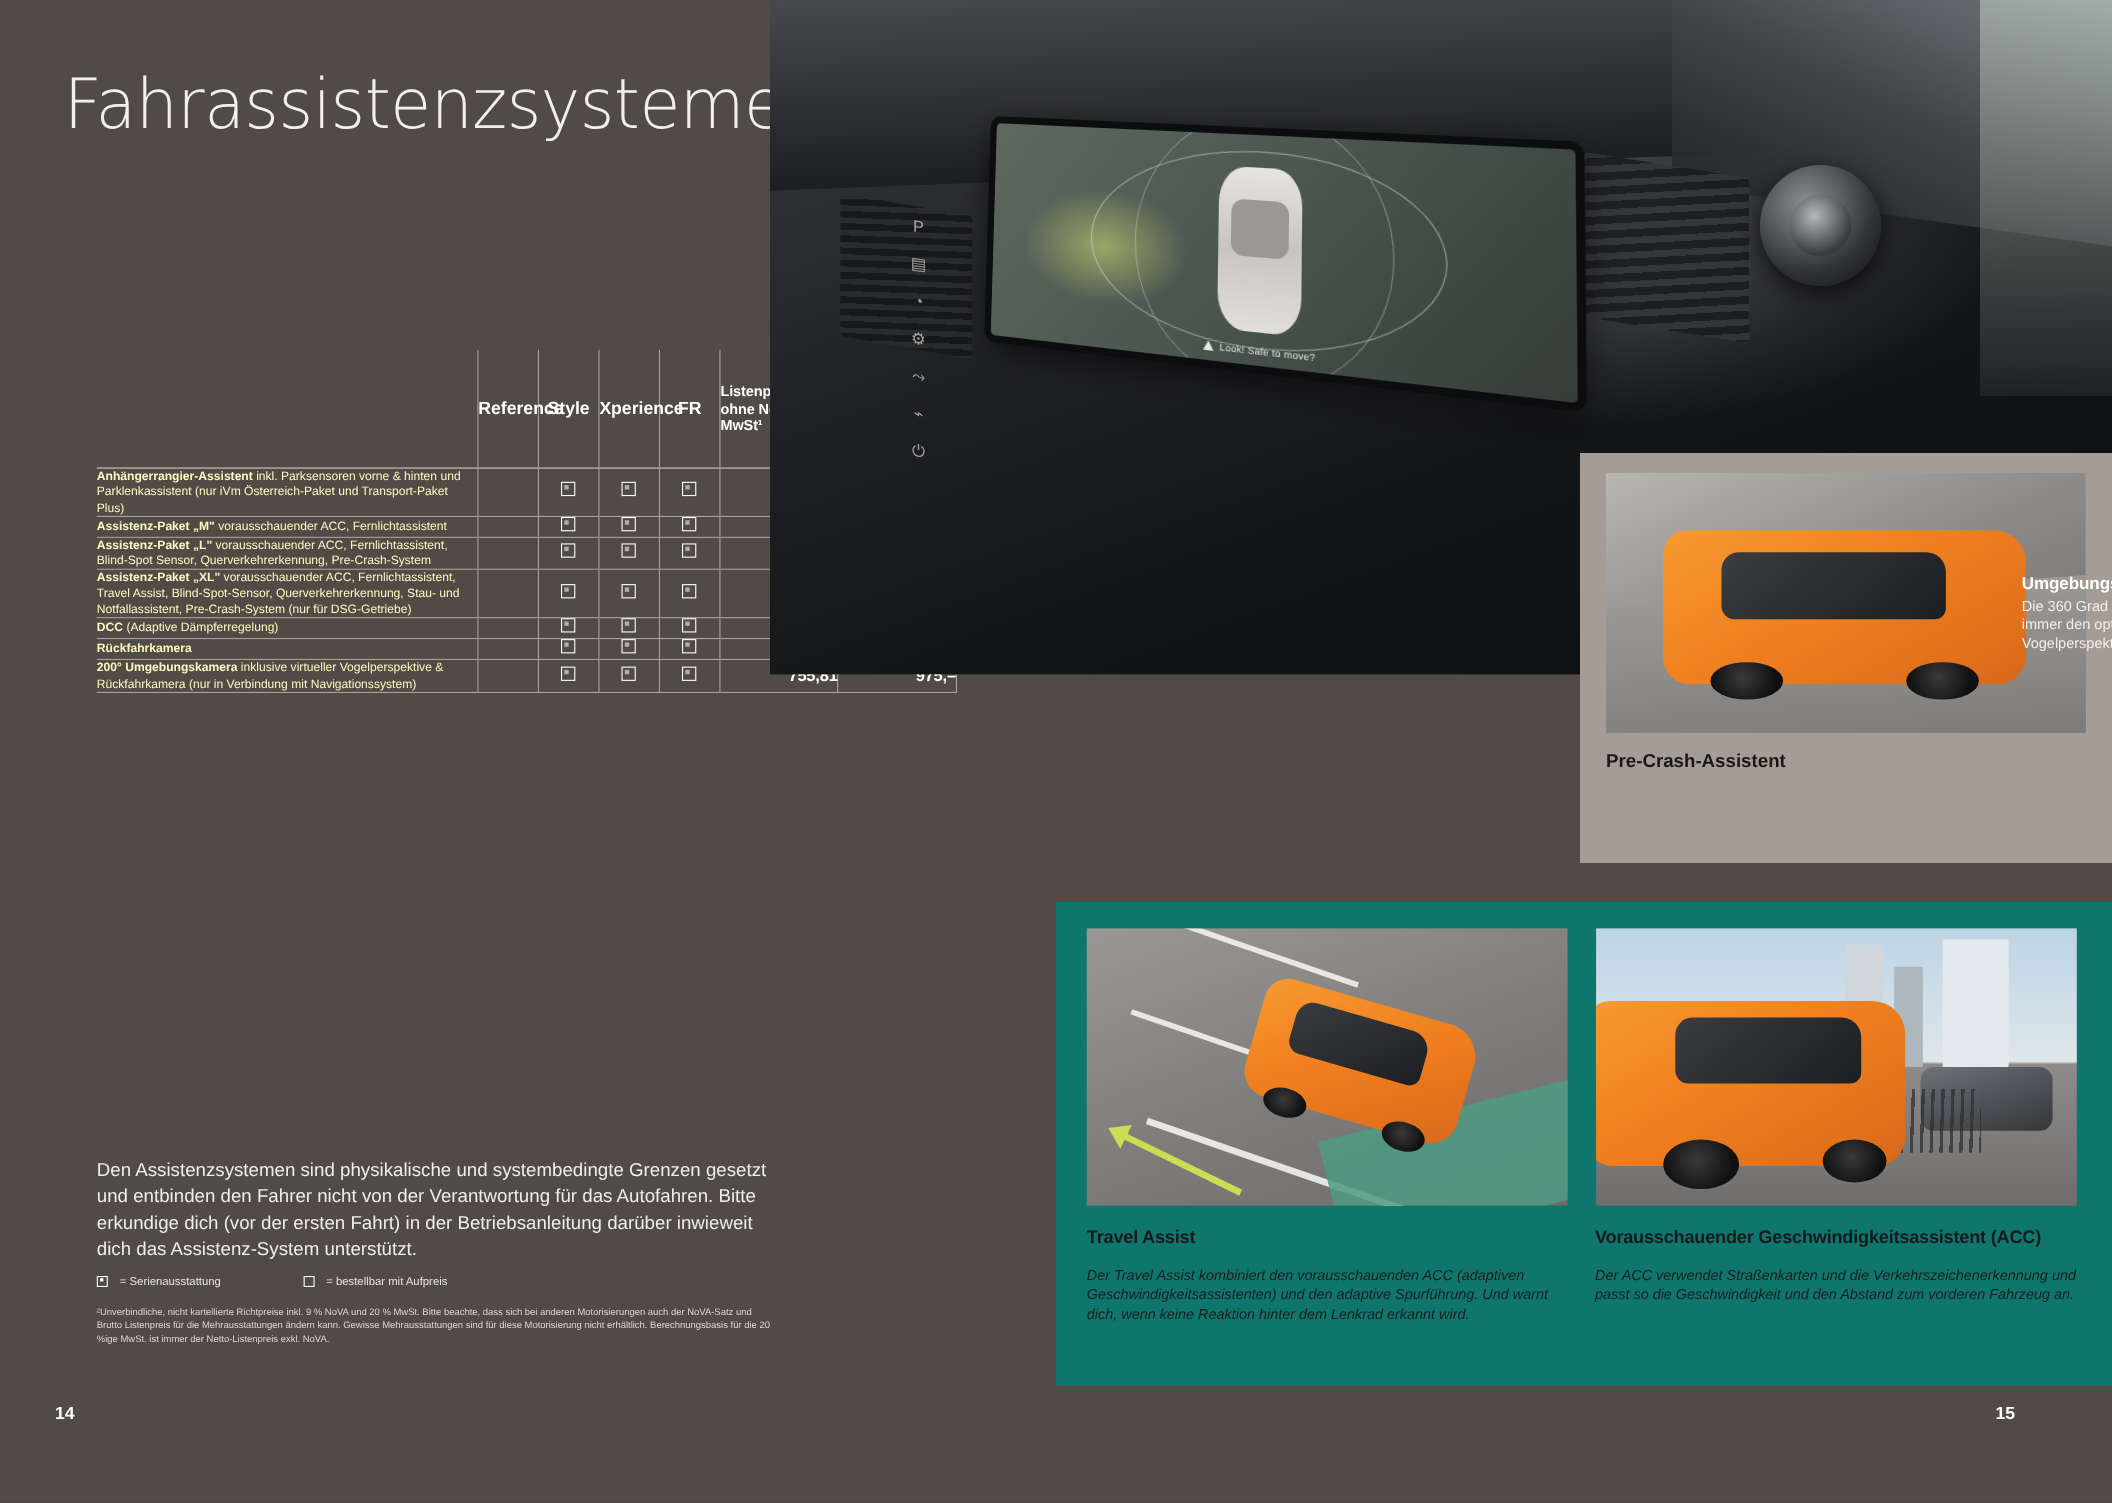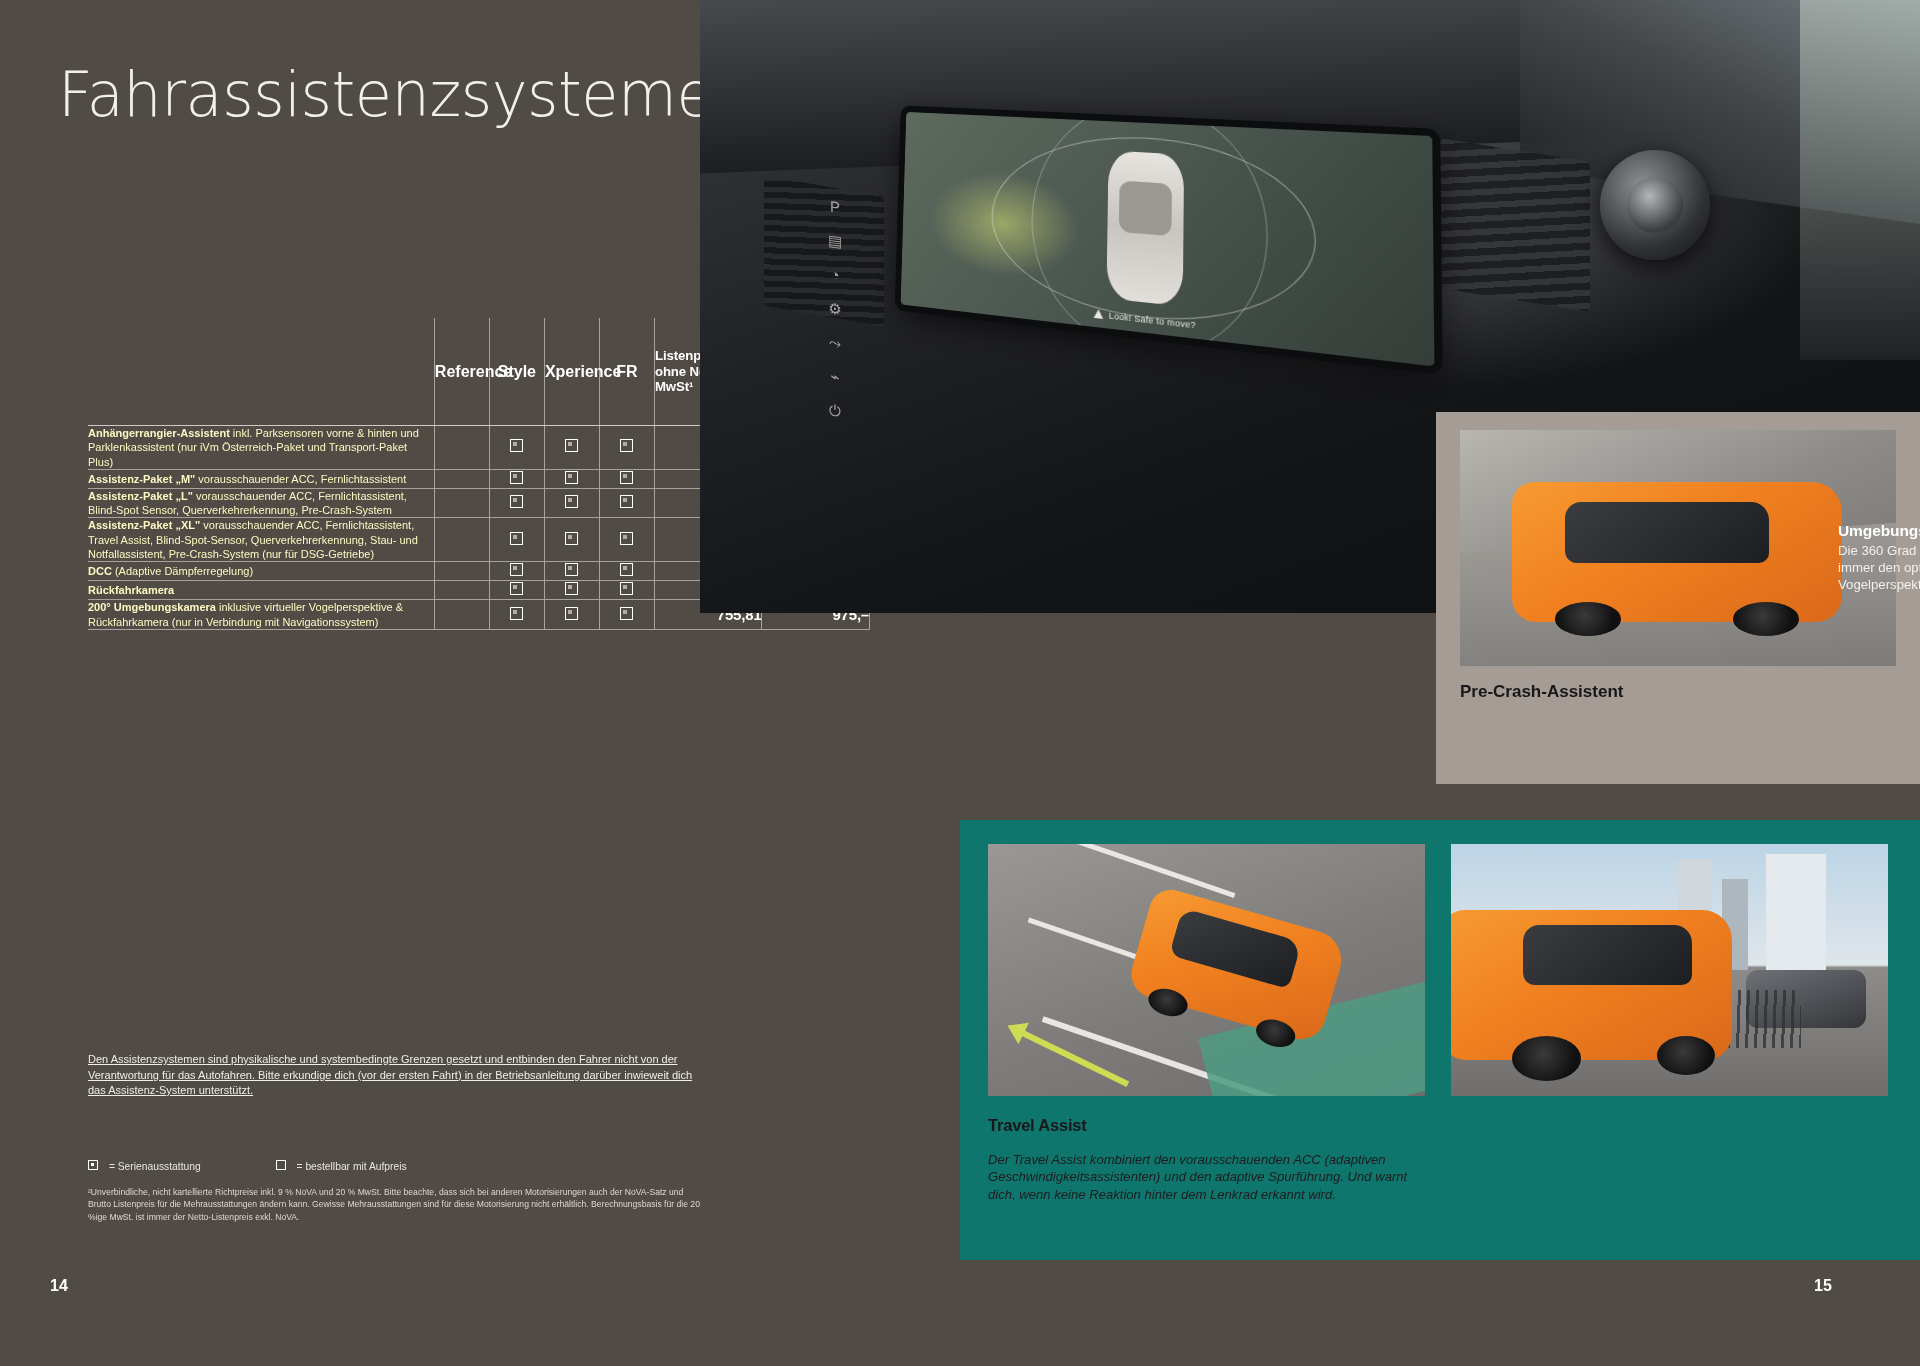--- a/index.html
+++ b/index.html
@@ -71,21 +71,21 @@
   }
   td.price{
     text-align:right;padding:6px 12px 6px 4px;
     font-size:15px;font-weight:bold;letter-spacing:-0.2px;
     white-space:nowrap;
   }
 
   
   .notes{
     position:absolute;left:88px;top:1052px;width:620px;
-    font-size:11px;line-height:1.42;color:#f0eeea;text-decoration:underline;
+    font-size:17px;line-height:1.42;color:#f0eeea;
   }
   .legend{
     position:absolute;left:88px;top:1160px;width:620px;
     font-size:10.3px;color:#e8e5e1;
   }
   .legend .item{display:inline-block;margin-right:72px;}
   .legend .bx{
     display:inline-block;width:8px;height:8px;border:1px solid #fff;
     position:relative;margin-right:8px;vertical-align:middle;top:-1px;
   }
@@ -492,16 +492,20 @@
           <div class="wheel" style="left:24%;bottom:-14%;width:24%;height:30%;"></div>
           <div class="wheel" style="right:6%;bottom:-10%;width:20%;height:26%;"></div>
         </div>
       </div>
     </div>
 
     <div class="bt-cap left">
       <h3>Travel Assist</h3>
       <p>Der Travel Assist kombiniert den vorausschauenden ACC (adaptiven Geschwindigkeitsassistenten) und den adaptive Spurführung. Und warnt dich, wenn keine Reaktion hinter dem Lenkrad erkannt wird.</p>
     </div>
+    <div class="bt-cap right">
+      <h3>Vorausschauender Geschwindigkeitsassistent (ACC)</h3>
+      <p>Der ACC verwendet Straßenkarten und die Verkehrszeichenerkennung und passt so die Geschwindigkeit und den Abstand zum vorderen Fahrzeug an.</p>
+    </div>
   </div>
 
   <div class="pagenum-right">15</div>
 </div>
 
 </body></html>

